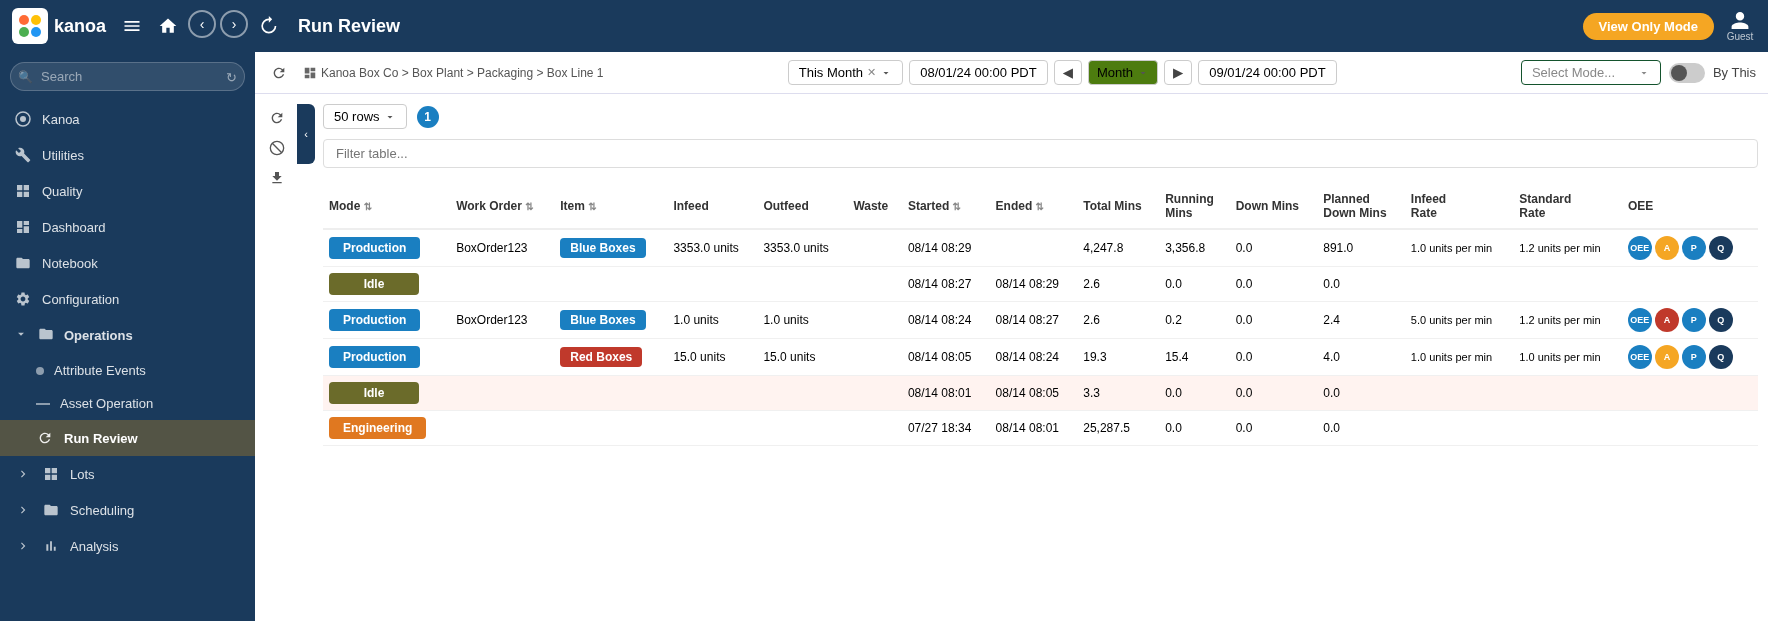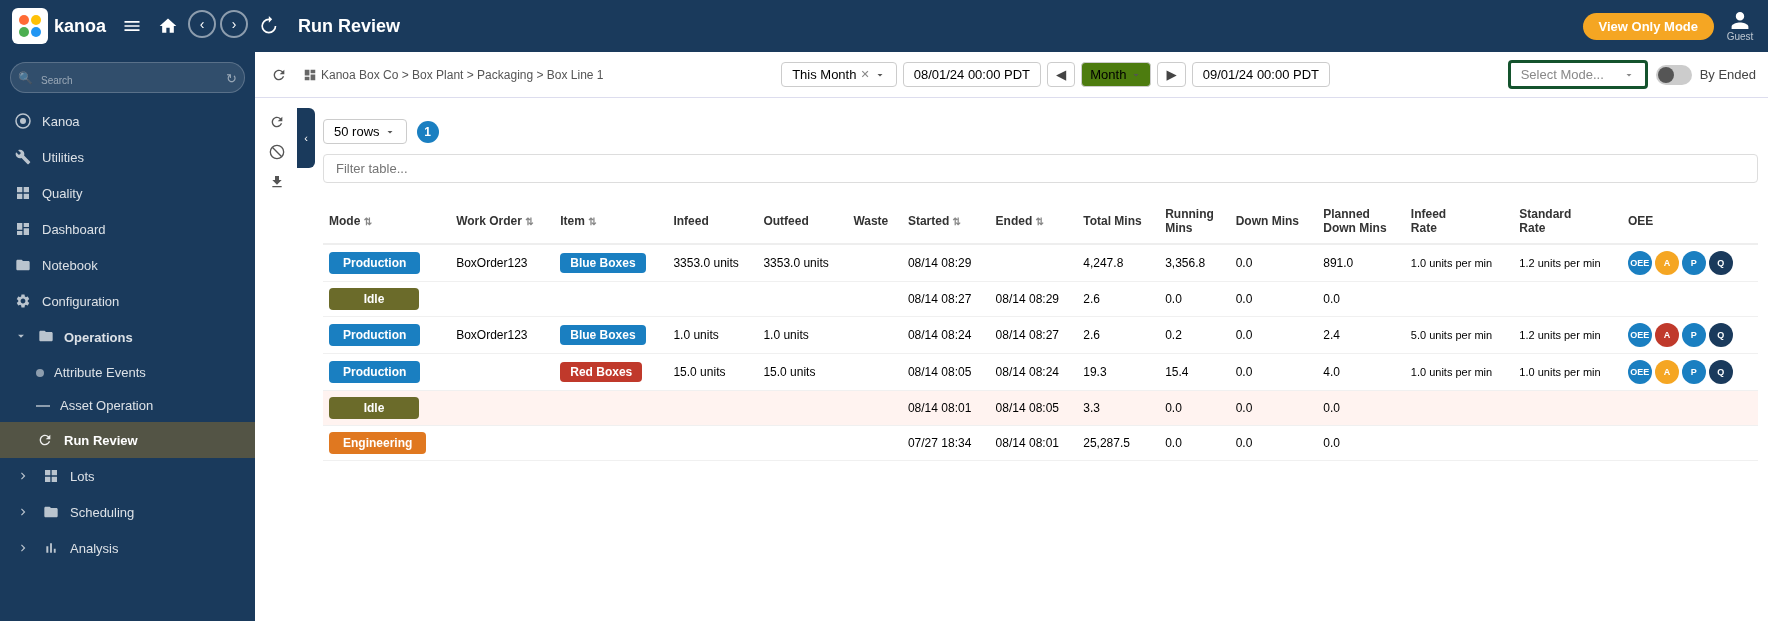--- a/index.html
+++ b/index.html
@@ -21,21 +21,21 @@
     .view-only-btn { background: #f5a623; color: white; border: none; border-radius: 20px; padding: 6px 16px; font-size: 13px; font-weight: 600; cursor: pointer; }
     .user-avatar { width: 32px; height: 32px; display: flex; flex-direction: column; align-items: center; justify-content: center; cursor: pointer; }
     .user-label { font-size: 10px; color: rgba(255,255,255,0.7); }
 
     
     .sidebar {
       position: fixed; top: 52px; left: 0; bottom: 0; width: 255px;
       background: #1a3a5c; color: white; overflow-y: auto; z-index: 99;
     }
     .search-box { margin: 10px; position: relative; }
-    .search-box input { width: 100%; background: rgba(255,255,255,0.1); border: 1px solid rgba(255,255,255,0.2); border-radius: 20px; color: #eab308; padding: 12px 12px 6px 30px; font-size: 10px; outline: none; }
+    .search-box input { width: 100%; background: rgba(255,255,255,0.1); border: 1px solid rgba(255,255,255,0.2); border-radius: 20px; color: #eab308; padding: 6px 12px 6px 30px; font-size: 13px; outline: none; }
     .search-box input::placeholder { color: rgba(255,255,255,0.5); }
     .search-icon-wrap { position: absolute; left: 8px; top: 50%; transform: translateY(-50%); color: rgba(255,255,255,0.5); font-size: 12px; }
     .search-refresh { position: absolute; right: 8px; top: 50%; transform: translateY(-50%); color: rgba(255,255,255,0.5); cursor: pointer; }
     .sidebar-item { display: flex; align-items: center; gap: 10px; padding: 9px 14px; cursor: pointer; color: rgba(255,255,255,0.85); font-size: 13px; }
     .sidebar-item .icon { width: 18px; height: 18px; display: flex; align-items: center; justify-content: center; flex-shrink: 0; }
     .sidebar-section { display: flex; align-items: center; gap: 10px; padding: 9px 14px; cursor: pointer; color: rgba(255,255,255,0.85); font-weight: 700; font-size: 13px; }
     .sub-item { padding-left: 36px; }
     .dot { width: 8px; height: 8px; border-radius: 50%; background: rgba(255,255,255,0.5); flex-shrink: 0; }
     .dash { width: 14px; height: 2px; background: rgba(255,255,255,0.5); flex-shrink: 0; }
     .active-run-review { background: rgba(255,165,0,0.25) !important; }
@@ -45,28 +45,28 @@
 
     
     .toolbar { background: white; border-bottom: 1px solid #dde; padding: 8px 12px; display: flex; align-items: center; gap: 8px; flex-wrap: nowrap; }
     .breadcrumb { display: flex; align-items: center; gap: 4px; font-size: 12px; color: #555; }
     .time-filter { display: flex; align-items: center; gap: 6px; }
     .filter-chip { display: flex; align-items: center; gap: 4px; background: white; border: 1px solid #ccc; border-radius: 4px; padding: 4px 10px; font-size: 13px; cursor: pointer; }
     .filter-chip .close { color: #888; font-size: 11px; }
     .date-display { background: white; border: 1px solid #ccc; border-radius: 4px; padding: 4px 10px; font-size: 13px; }
     .nav-arrow-btn { background: white; border: 1px solid #ccc; border-radius: 4px; padding: 4px 8px; cursor: pointer; color: #444; }
     .period-select { background: #4d7c0f; border: 1px solid #ccc; border-radius: 4px; padding: 4px 8px; font-size: 13px; cursor: pointer; display: flex; align-items: center; gap: 4px; }
-    .select-mode { background: white; border: 3px solid #14532d; border-radius: 4px; padding: 4px 10px; font-size: 13px; color: #888; cursor: pointer; min-width: 140px; display: flex; align-items: center; justify-content: space-between; }
+    .select-mode { background: white; border: 1px solid #14532d; border-radius: 4px; padding: 4px 10px; font-size: 13px; color: #888; cursor: pointer; min-width: 140px; display: flex; align-items: center; justify-content: space-between; }
     .by-shift { display: flex; align-items: center; gap: 6px; font-size: 13px; color: #444; }
     .toggle { width: 36px; height: 20px; background: #ccc; border-radius: 10px; cursor: pointer; position: relative; }
     .toggle-knob { width: 16px; height: 16px; background: #555; border-radius: 50%; position: absolute; top: 2px; left: 2px; }
 
     
     .table-area { flex: 1; background: white; overflow: auto; padding: 10px; }
-    .table-controls { display: flex; align-items: center; gap: 10px; margin-bottom: 10px; margin-top: 11px; }
+    .table-controls { display: flex; align-items: center; gap: 10px; margin-bottom: 10px; }
     .rows-select { display: flex; align-items: center; gap: 4px; background: white; border: 1px solid #ccc; border-radius: 4px; padding: 4px 10px; font-size: 13px; cursor: pointer; }
     .badge { background: #1a7fc1; color: white; border-radius: 50%; width: 22px; height: 22px; display: flex; align-items: center; justify-content: center; font-size: 12px; font-weight: bold; }
     .icon-btn { background: none; border: none; cursor: pointer; color: #555; padding: 4px; display: flex; align-items: center; }
     .filter-input { width: 100%; border: 1px solid #ddd; border-radius: 4px; padding: 6px 12px; font-size: 13px; margin-bottom: 16px; color: #888; outline: none; }
 
     
     table { width: 100%; border-collapse: collapse; font-size: 12px; }
     th { text-align: left; padding: 8px 6px; color: #333; font-weight: 600; border-bottom: 2px solid #eee; white-space: nowrap; }
     td { padding: 6px 6px; border-bottom: 1px solid #f0f0f0; vertical-align: middle; white-space: nowrap; }
     tr.highlighted td { background: #fff3f0; }
@@ -290,21 +290,21 @@
     <div style="flex:1;"></div>
     <div class="select-mode">
       <span>Select Mode...</span>
       <svg width="12" height="12" fill="#888" viewBox="0 0 24 24">
           <path d="M7 10l5 5 5-5z"></path>
         </svg>
     </div>
     <div class="toggle">
       <div class="toggle-knob"></div>
     </div>
-    <span class="by-shift">By Ended</span>
+    <span class="by-shift">By This</span>
   </div>
 
   <div class="table-area">
 
     <div style="display:flex;align-items:flex-start;gap:8px;">
 
       <div style="display:flex;flex-direction:column;gap:6px;margin-top:2px;">
         <button class="icon-btn" title="Refresh">
           <svg width="16" height="16" fill="#555" viewBox="0 0 24 24">
               <path d="M17.65 6.35A7.958 7.958 0 0 0 12 4c-4.42 0-7.99 3.58-7.99 8s3.57 8 7.99 8c3.73 0 6.84-2.55 7.73-6h-2.08A5.99 5.99 0 0 1 12 18c-3.31 0-6-2.69-6-6s2.69-6 6-6c1.66 0 3.14.69 4.22 1.78L13 11h7V4l-2.35 2.35z"></path>

